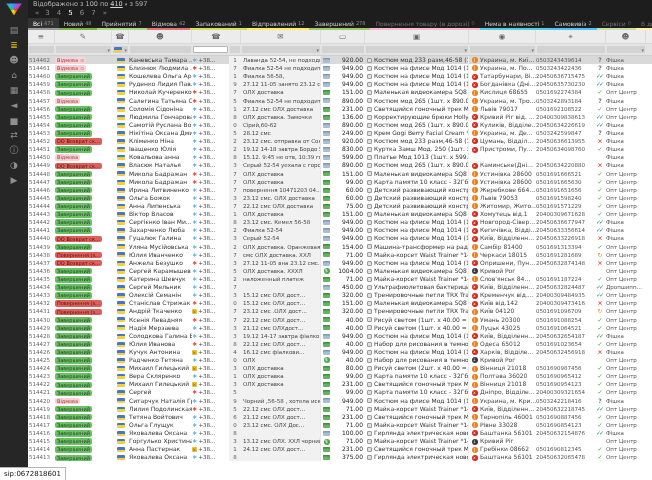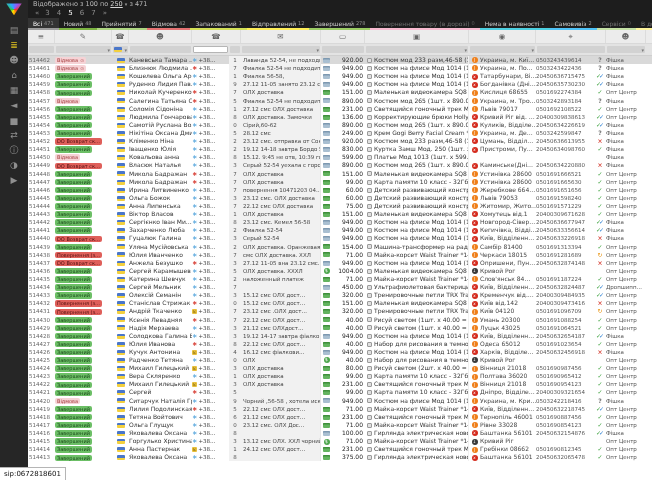--- a/index.html
+++ b/index.html
@@ -98,23 +98,23 @@
         <div class="sic">⇄</div>
         <div class="sic">ⓘ</div>
         <div class="sic">◑</div>
         <div class="sic">▶</div>
       </nav>
   </aside>
 
   <div class="main">
     <div class="topbar">
       <span>Відображено з 100 по</span>
-      <span class="per">250</span>
+      <span class="per">410</span>
       <span class="caret">▾</span>
-      <span>з 471</span>
+      <span>з 597</span>
     </div>
 
     <div class="pagerow">
       <span class="pnav">«</span>
       <span style="display:flex;gap:7px">
           <span class="pg">3</span>
           <span class="pg">4</span>
           <span class="pg cur">5</span>
           <span class="pg">6</span>
           <span class="pg">7</span>

